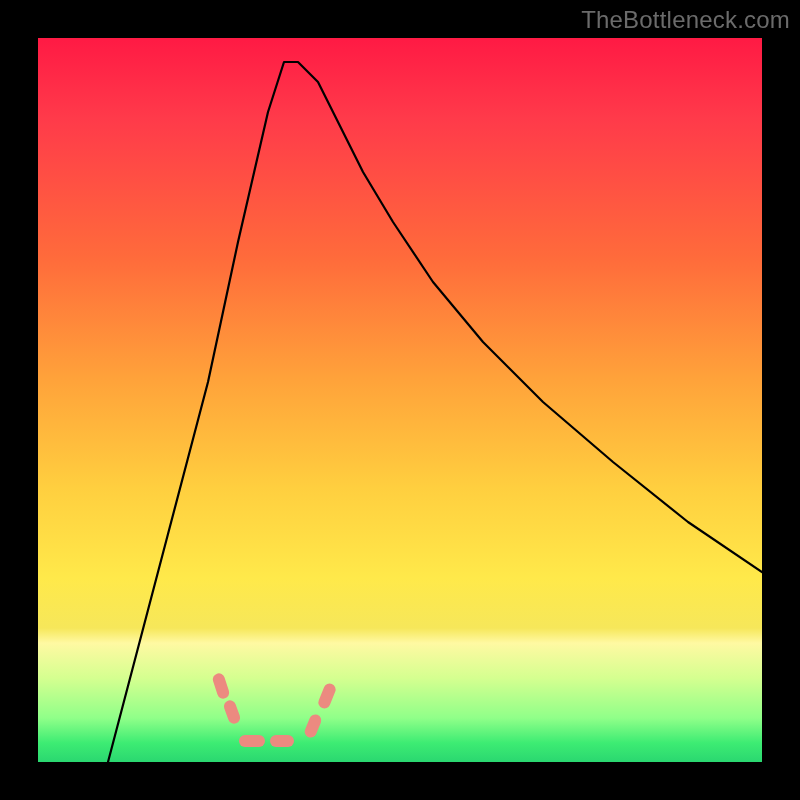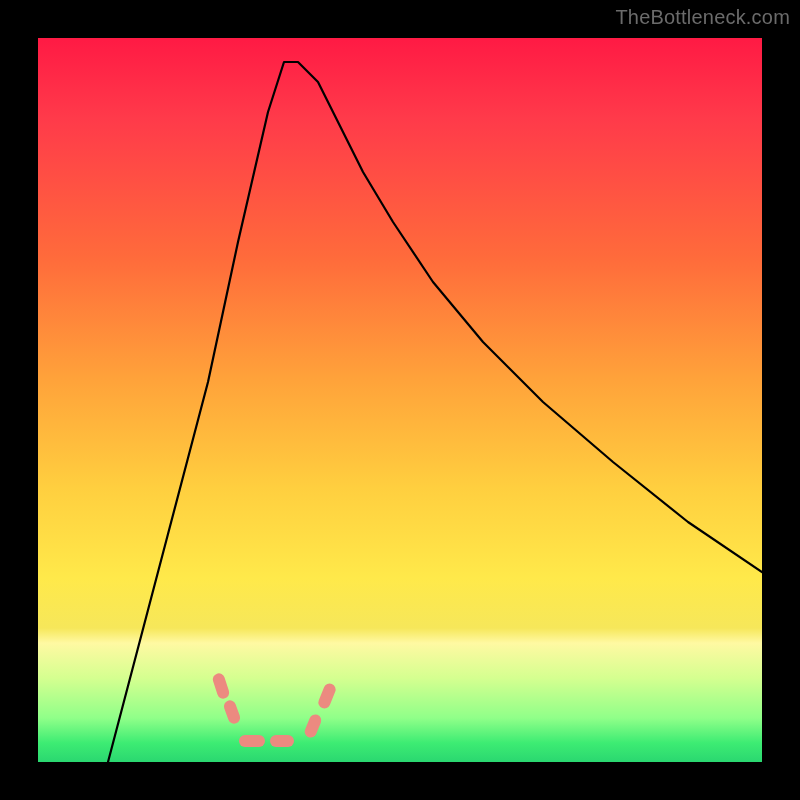--- a/index.html
+++ b/index.html
@@ -56,21 +56,21 @@
   .curve-svg {
     position: absolute;
     left: 0; top: 0;
     width: 724px; height: 724px;
   }
   .watermark {
     position: absolute;
     top: 6px;
     right: 10px;
     color: #6b6b6b;
-    font-size: 20px;
+    font-size: 24px;
     letter-spacing: 0.2px;
     font-weight: 400;
     margin-left: 47px;
   }
 </style>
 </head>
 <body>
 
 <div class="frame">
   <div class="watermark">TheBottleneck.com</div>

